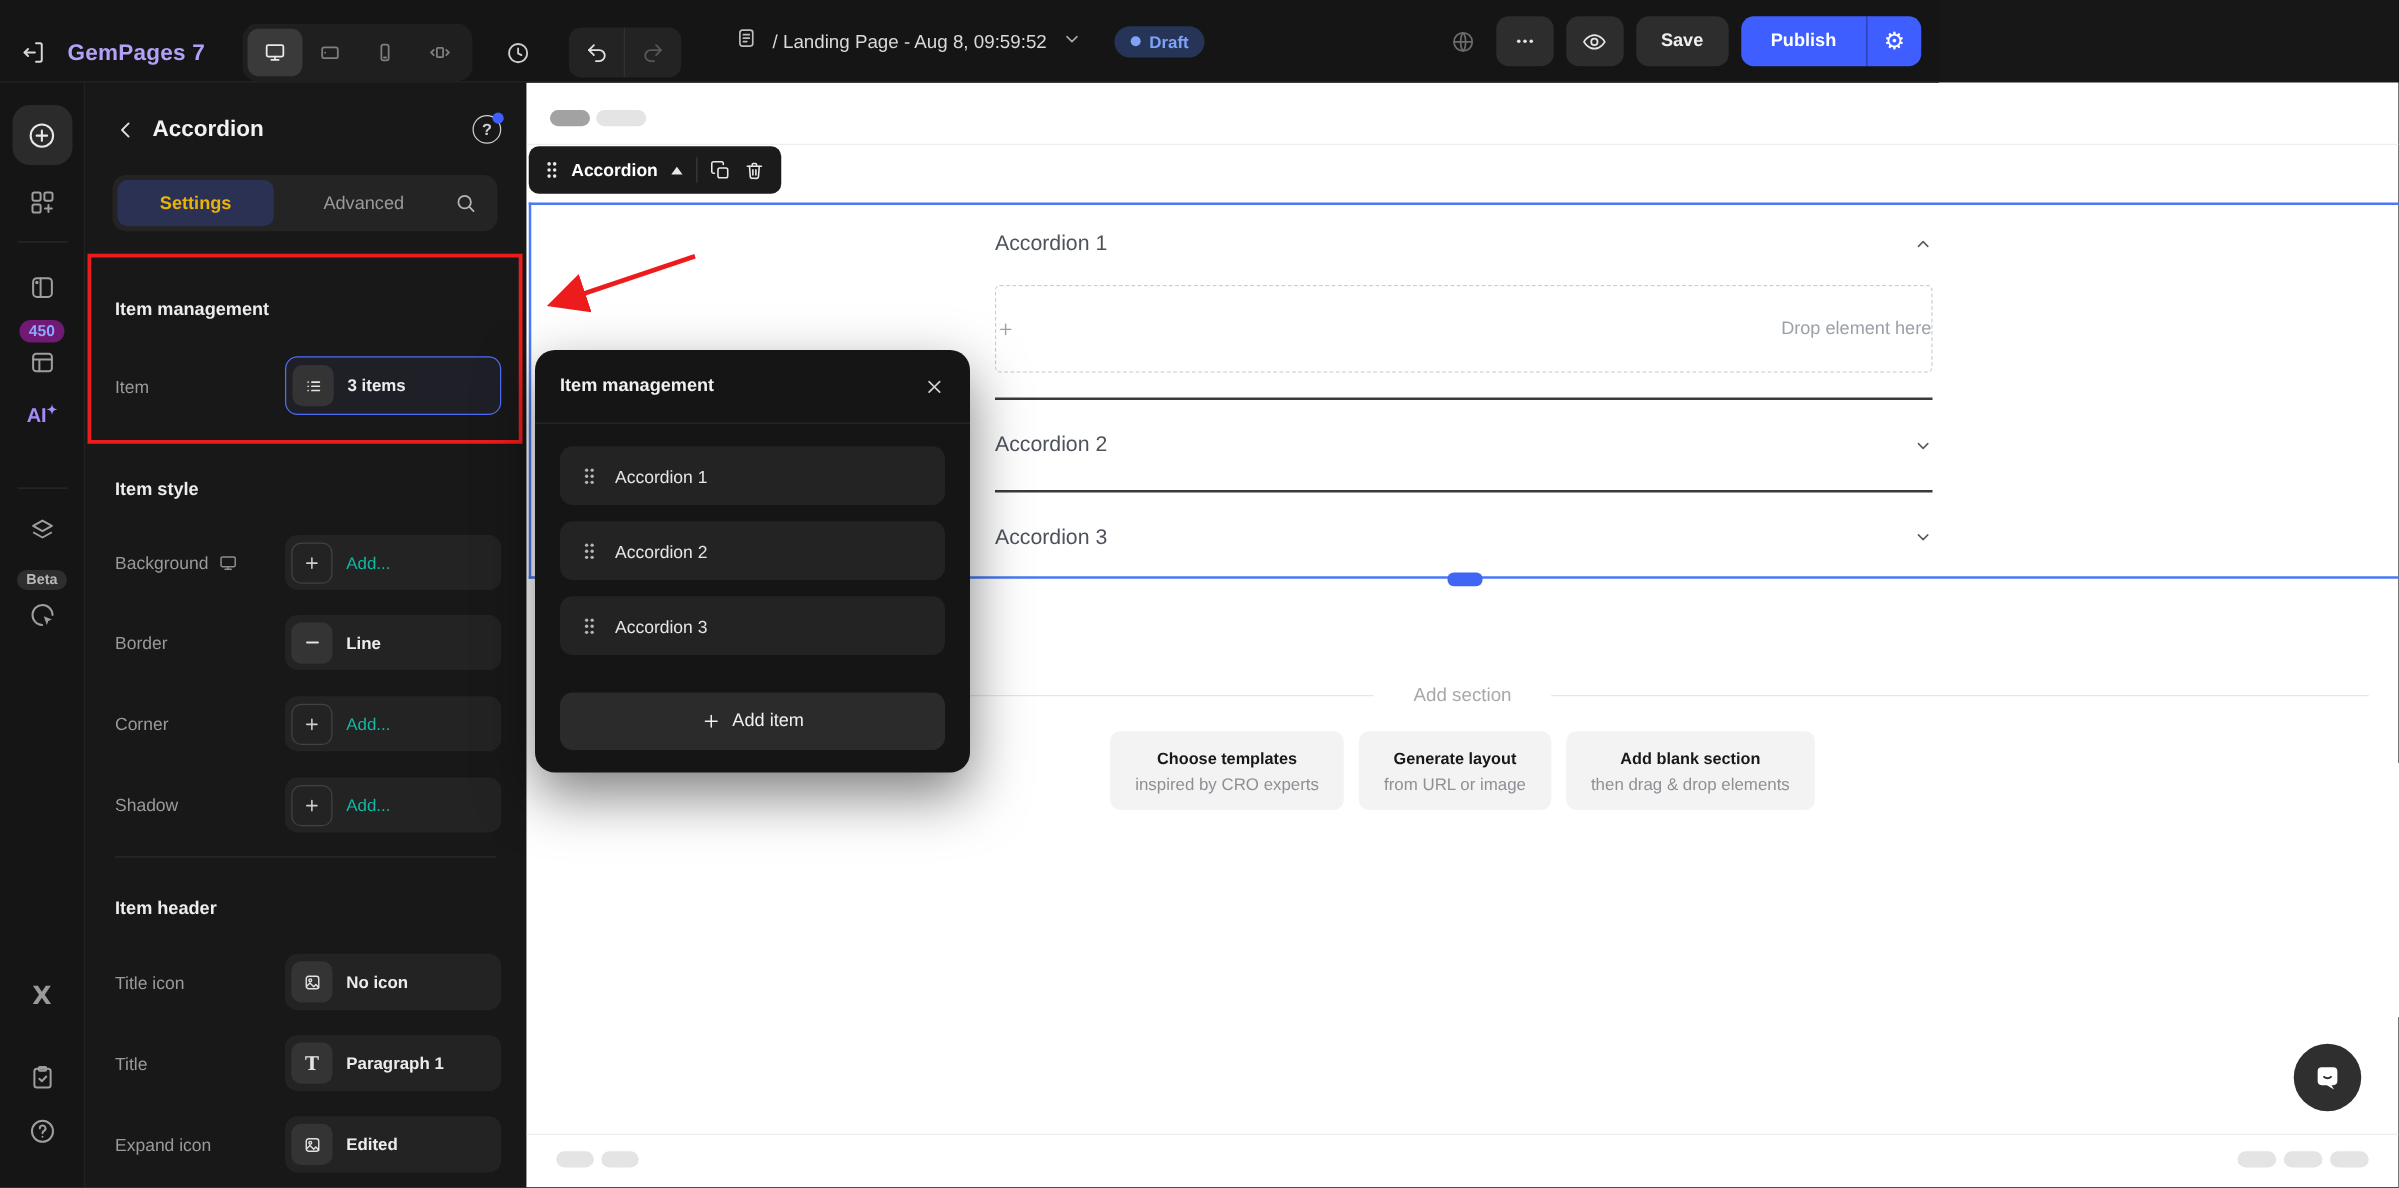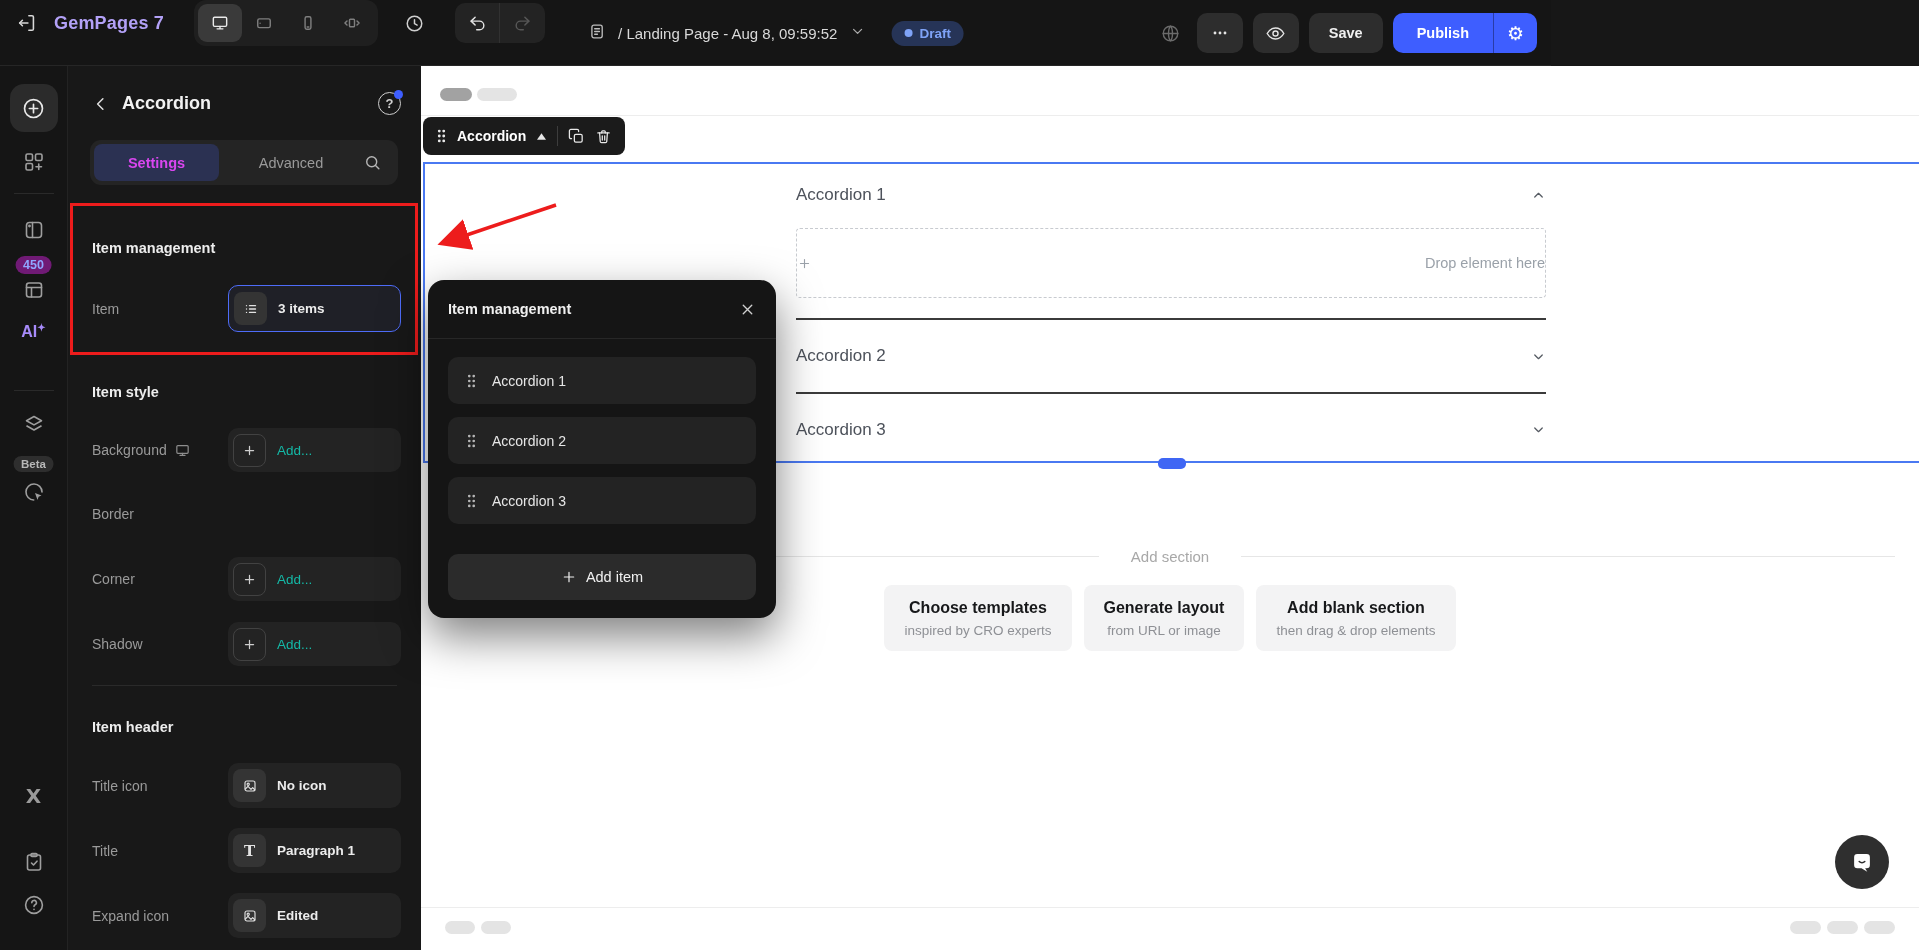--- a/index.html
+++ b/index.html
@@ -2,21 +2,21 @@
 <html><head>
 <meta charset="utf-8">
 <style>
   * { margin:0; padding:0; box-sizing:border-box; }
   html,body { background:#000; }
   body { font-family:"Liberation Sans", sans-serif; }
   .app { position:relative; width:1919px; height:950px; background:#171717; overflow:hidden; }
 
   
   .topbar { position:absolute; left:0; top:0; width:1551px; height:66px; background:#151515;
-            border-bottom:1px solid #262626; display:flex; align-items:flex-start; padding:0 16px; z-index:10; }
+            border-bottom:1px solid #262626; display:flex; align-items:flex-end; padding:0 16px; z-index:10; }
   .tb-left { display:flex; align-items:center; gap:16px; }
   .icon-btn { display:flex; align-items:center; justify-content:center; color:#d8d8d8; cursor:pointer; }
   .logo { color:#b3a1f7; font-size:18px; font-weight:700; letter-spacing:.2px; }
   .device-group { display:flex; align-items:center; background:#1f1f1f; border-radius:12px; padding:4px; margin-left:14px; }
   .device-cell { width:44px; height:38px; display:flex; align-items:center; justify-content:center; color:#7f7f7f; border-radius:9px; cursor:pointer; }
   .device-cell.active { background:#3a3a3a; color:#eaeaea; }
   .clock-wrap { margin-left:10px; color:#cfcfcf; }
   .undo-redo { display:flex; background:#232323; border-radius:10px; overflow:hidden; margin-left:14px; }
   .ur-cell { width:45px; height:40px; display:flex; align-items:center; justify-content:center; cursor:pointer; }
   .ur-cell.undo { color:#e3e3e3; border-right:1px solid #313131; }
@@ -54,21 +54,21 @@
   
   .panel { position:absolute; left:68px; top:66px; width:353px; height:884px; background:#181818; z-index:5; }
   .panel-head { position:absolute; top:26px; left:24px; right:20px; display:flex; align-items:center; gap:12px; }
   .back-ic { color:#e0e0e0; cursor:pointer; display:flex; }
   .panel-title { color:#f2f2f2; font-size:18px; font-weight:700; }
   .q-circle { position:relative; width:23px; height:23px; border:1.6px solid #cfcfcf; border-radius:50%;
               color:#cfcfcf; font-size:13px; font-weight:600; display:flex; align-items:center; justify-content:center; margin-left:auto; cursor:pointer; }
   .q-dot { position:absolute; right:-3px; top:-3px; width:9px; height:9px; border-radius:50%; background:#3e5eff; }
   .tabs { position:absolute; top:74px; left:22px; width:308px; height:45px; background:#242424; border-radius:11px;
           display:flex; align-items:center; padding:4px; }
-  .tab-active { width:125px; height:37px; background:#2b3152; border-radius:8px; color:#d946ef; font-size:14.5px; font-weight:600;
+  .tab-active { width:125px; height:37px; background:#2b3152; border-radius:8px; color:#eab308; font-size:14.5px; font-weight:600;
                 display:flex; align-items:center; justify-content:center; cursor:pointer; }
   .tab-idle { flex:1; color:#9a9a9a; font-size:14.5px; text-align:center; cursor:pointer; }
   .tab-search { color:#b5b5b5; padding-right:12px; display:flex; cursor:pointer; }
 
   .p-heading { position:absolute; left:24px; color:#ededed; font-size:14.5px; font-weight:700; }
   .p-label { position:absolute; left:24px; color:#9a9a9a; font-size:14px; display:flex; align-items:center; gap:7px; }
   .p-control { position:absolute; left:160px; width:173px; background:#232323; border-radius:10px;
                display:flex; align-items:center; padding:5px 10px 5px 5px; gap:11px; cursor:pointer; }
   .p-control.blue { border:1.3px solid #4e6cf8; background:#1f2027; }
   .p-tile { width:33px; height:33px; border-radius:8px; display:flex; align-items:center; justify-content:center; flex:none; }
@@ -118,21 +118,21 @@
   .dropzone { height:70px; border:1.5px dashed #c8cbd0; border-radius:4px;
               display:flex; align-items:center; justify-content:space-between; gap:9px; color:#9aa1a9; font-size:14.5px; }
   .acc-h.h2 { height:74px; border-bottom:2px solid #3b3b3b; }
   .acc-h.h3 { height:71px; }
 
   .add-section { position:absolute; left:24px; top:482px; width:1450px; display:flex; align-items:center; gap:32px; }
   .as-line { flex:1; height:1px; background:#e6e6e6; }
   .as-label { color:#a8a8a8; font-size:15px; white-space:nowrap; }
   .cards { position:absolute; left:0; top:519px; width:1498px; display:flex; justify-content:center; gap:12px; }
   .card { background:#f3f3f4; border-radius:8px; padding:14px 20px 13px; text-align:center; cursor:pointer; }
-  .card-title { color:#17181a; font-size:16px; font-weight:600; margin-bottom:6px; }
+  .card-title { color:#17181a; font-size:13px; font-weight:600; margin-bottom:6px; }
   .card-sub { color:#8e9095; font-size:13.5px; }
 
   .page-footer { position:absolute; top:841px; left:0; right:0; height:43px; border-top:1px solid #ededed; }
   .chat-bubble { position:absolute; left:1414px; top:769px; width:54px; height:54px; border-radius:50%;
                  background:#2f2f2f; display:flex; align-items:center; justify-content:center; z-index:30; cursor:pointer; }
 
   .arrow-svg { position:absolute; left:432px; top:196px; z-index:70; pointer-events:none; }
 </style>
 </head>
 <body>
@@ -359,20 +359,28 @@
     <div class="p-control" style="top:362px; height:44px">
       <span class="p-tile outline">
         <svg width="15" height="15" viewBox="0 0 24 24" fill="none" stroke="currentColor" stroke-width="2" stroke-linecap="round">
             <path d="M12 5.5v13M5.5 12h13"></path>
           </svg>
       </span>
       <span class="p-val muted">Add...</span>
     </div>
 
     <div class="p-label" style="top:426px; height:44px">Border</div>
+    <div class="p-control" style="top:426px; height:44px">
+      <span class="p-tile filled">
+        <svg width="16" height="16" viewBox="0 0 24 24" fill="none" stroke="currentColor" stroke-width="2.4" stroke-linecap="round">
+            <path d="M5.5 12h13"></path>
+          </svg>
+      </span>
+      <span class="p-val">Line</span>
+    </div>
 
     <div class="p-label" style="top:491px; height:44px">Corner</div>
     <div class="p-control" style="top:491px; height:44px">
       <span class="p-tile outline">
         <svg width="15" height="15" viewBox="0 0 24 24" fill="none" stroke="currentColor" stroke-width="2" stroke-linecap="round">
             <path d="M12 5.5v13M5.5 12h13"></path>
           </svg>
       </span>
       <span class="p-val muted">Add...</span>
     </div>

